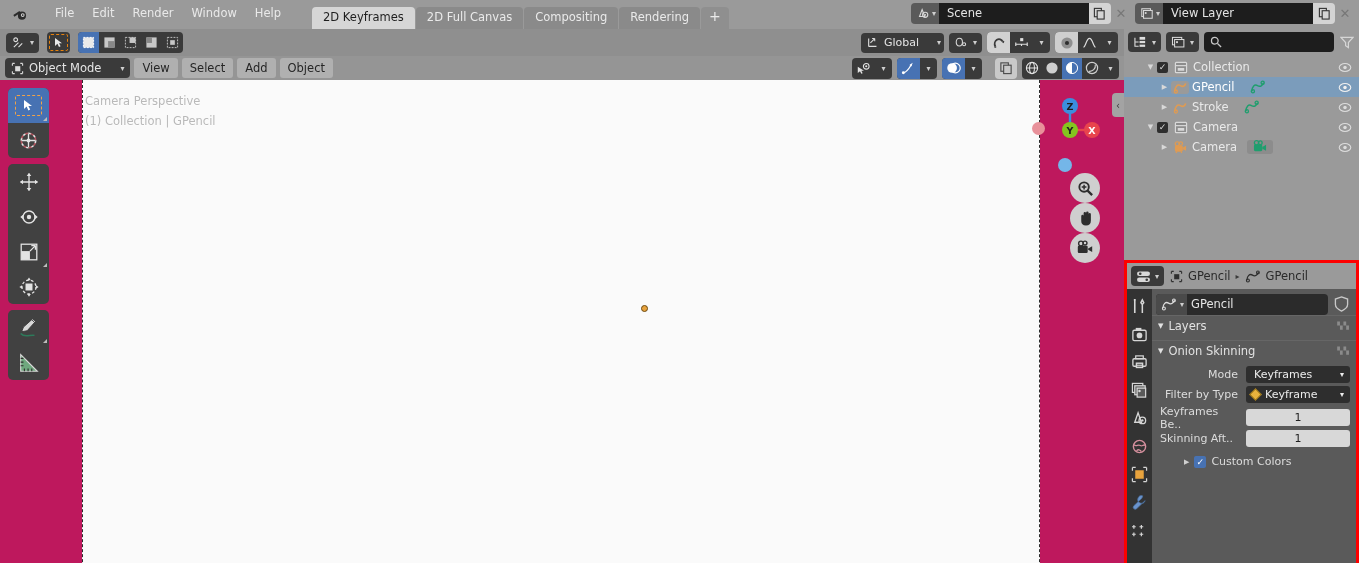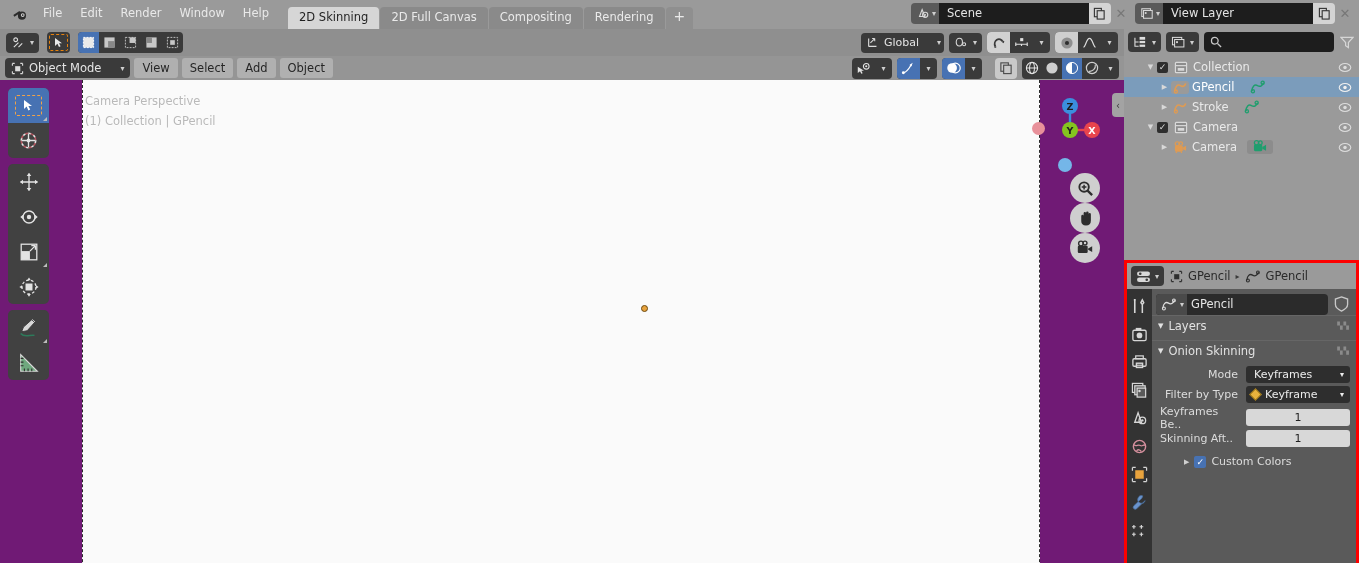--- a/index.html
+++ b/index.html
@@ -11,21 +11,21 @@
     color: #e6e6e6;
     overflow: hidden;
     -webkit-font-smoothing: antialiased;
   }
   #app { position: relative; width: 1359px; height: 563px; }
 
   
   .topbar {
     position: absolute; left: 0; top: 0; width: 1359px; height: 29px;
     background: #9a9a9a;
-    display: flex; align-items: center;
+    display: flex; align-items: center; gap: 12px;
   }
   .tb-logo {
     width: 30px; height: 28px; display: flex; align-items: center; justify-content: center;
     margin-left: 4px;
   }
   .tb-menu {
     display: flex; align-items: center; height: 28px;
   }
   .tb-menu .mi {
     padding: 0 9px; height: 22px; line-height: 22px; color: #e9e9e9;
@@ -113,21 +113,21 @@
   .dk .ic { width: 23px; height:21px; display:flex;align-items:center;justify-content:center; }
   .dk .dd { width: 17px; height:21px; display:flex;align-items:center;justify-content:center; }
   .bl { background:#4772b3; }
   .shadeseg { display:flex; background:#3a3a3a; border-radius:4px; height:21px; overflow:hidden; }
   .shadeseg > div { width:20px; height:21px; display:flex;align-items:center;justify-content:center; }
   .shadeseg > div.on { background:#4772b3; }
 
   
   .vp-body {
     position: absolute; left: 0; top: 80px; width: 1124px; height: 483px;
-    background: #701a75; overflow: hidden;
+    background: #be185d; overflow: hidden;
   }
   .canvas {
     position: absolute; left: 82px; top: 0px; width: 958px; height: 562px;
     background: #fafafa;
     border-left: 1px dashed #2b2b2b;
     border-right: 1px dashed #2b2b2b;
   }
   .vp-text {
     position: absolute; left: 85px; top: 11px; color: #b9b9b9; font-size: 11.5px;
     line-height: 20px; text-shadow: 0 1px 0 rgba(255,255,255,.55);
@@ -283,21 +283,21 @@
       </svg>
     </div>
     <div class="tb-menu">
       <div class="mi">File</div>
       <div class="mi">Edit</div>
       <div class="mi">Render</div>
       <div class="mi">Window</div>
       <div class="mi">Help</div>
     </div>
     <div class="tb-tabs">
-      <div class="wtab active">2D Skinning</div>
+      <div class="wtab active">2D Keyframes</div>
       <div class="wtab">2D Full Canvas</div>
       <div class="wtab">Compositing</div>
       <div class="wtab">Rendering</div>
       <div class="wtab plus">+</div>
     </div>
     <div class="tb-right">
       <div class="idblock">
         <div class="idbtn">
           <svg width="14" height="13" viewBox="0 0 16 15">
             <path d="M4 11 L7 3 L10 11 Z" fill="none" stroke="#d8d8d8" stroke-width="1.3"></path>

